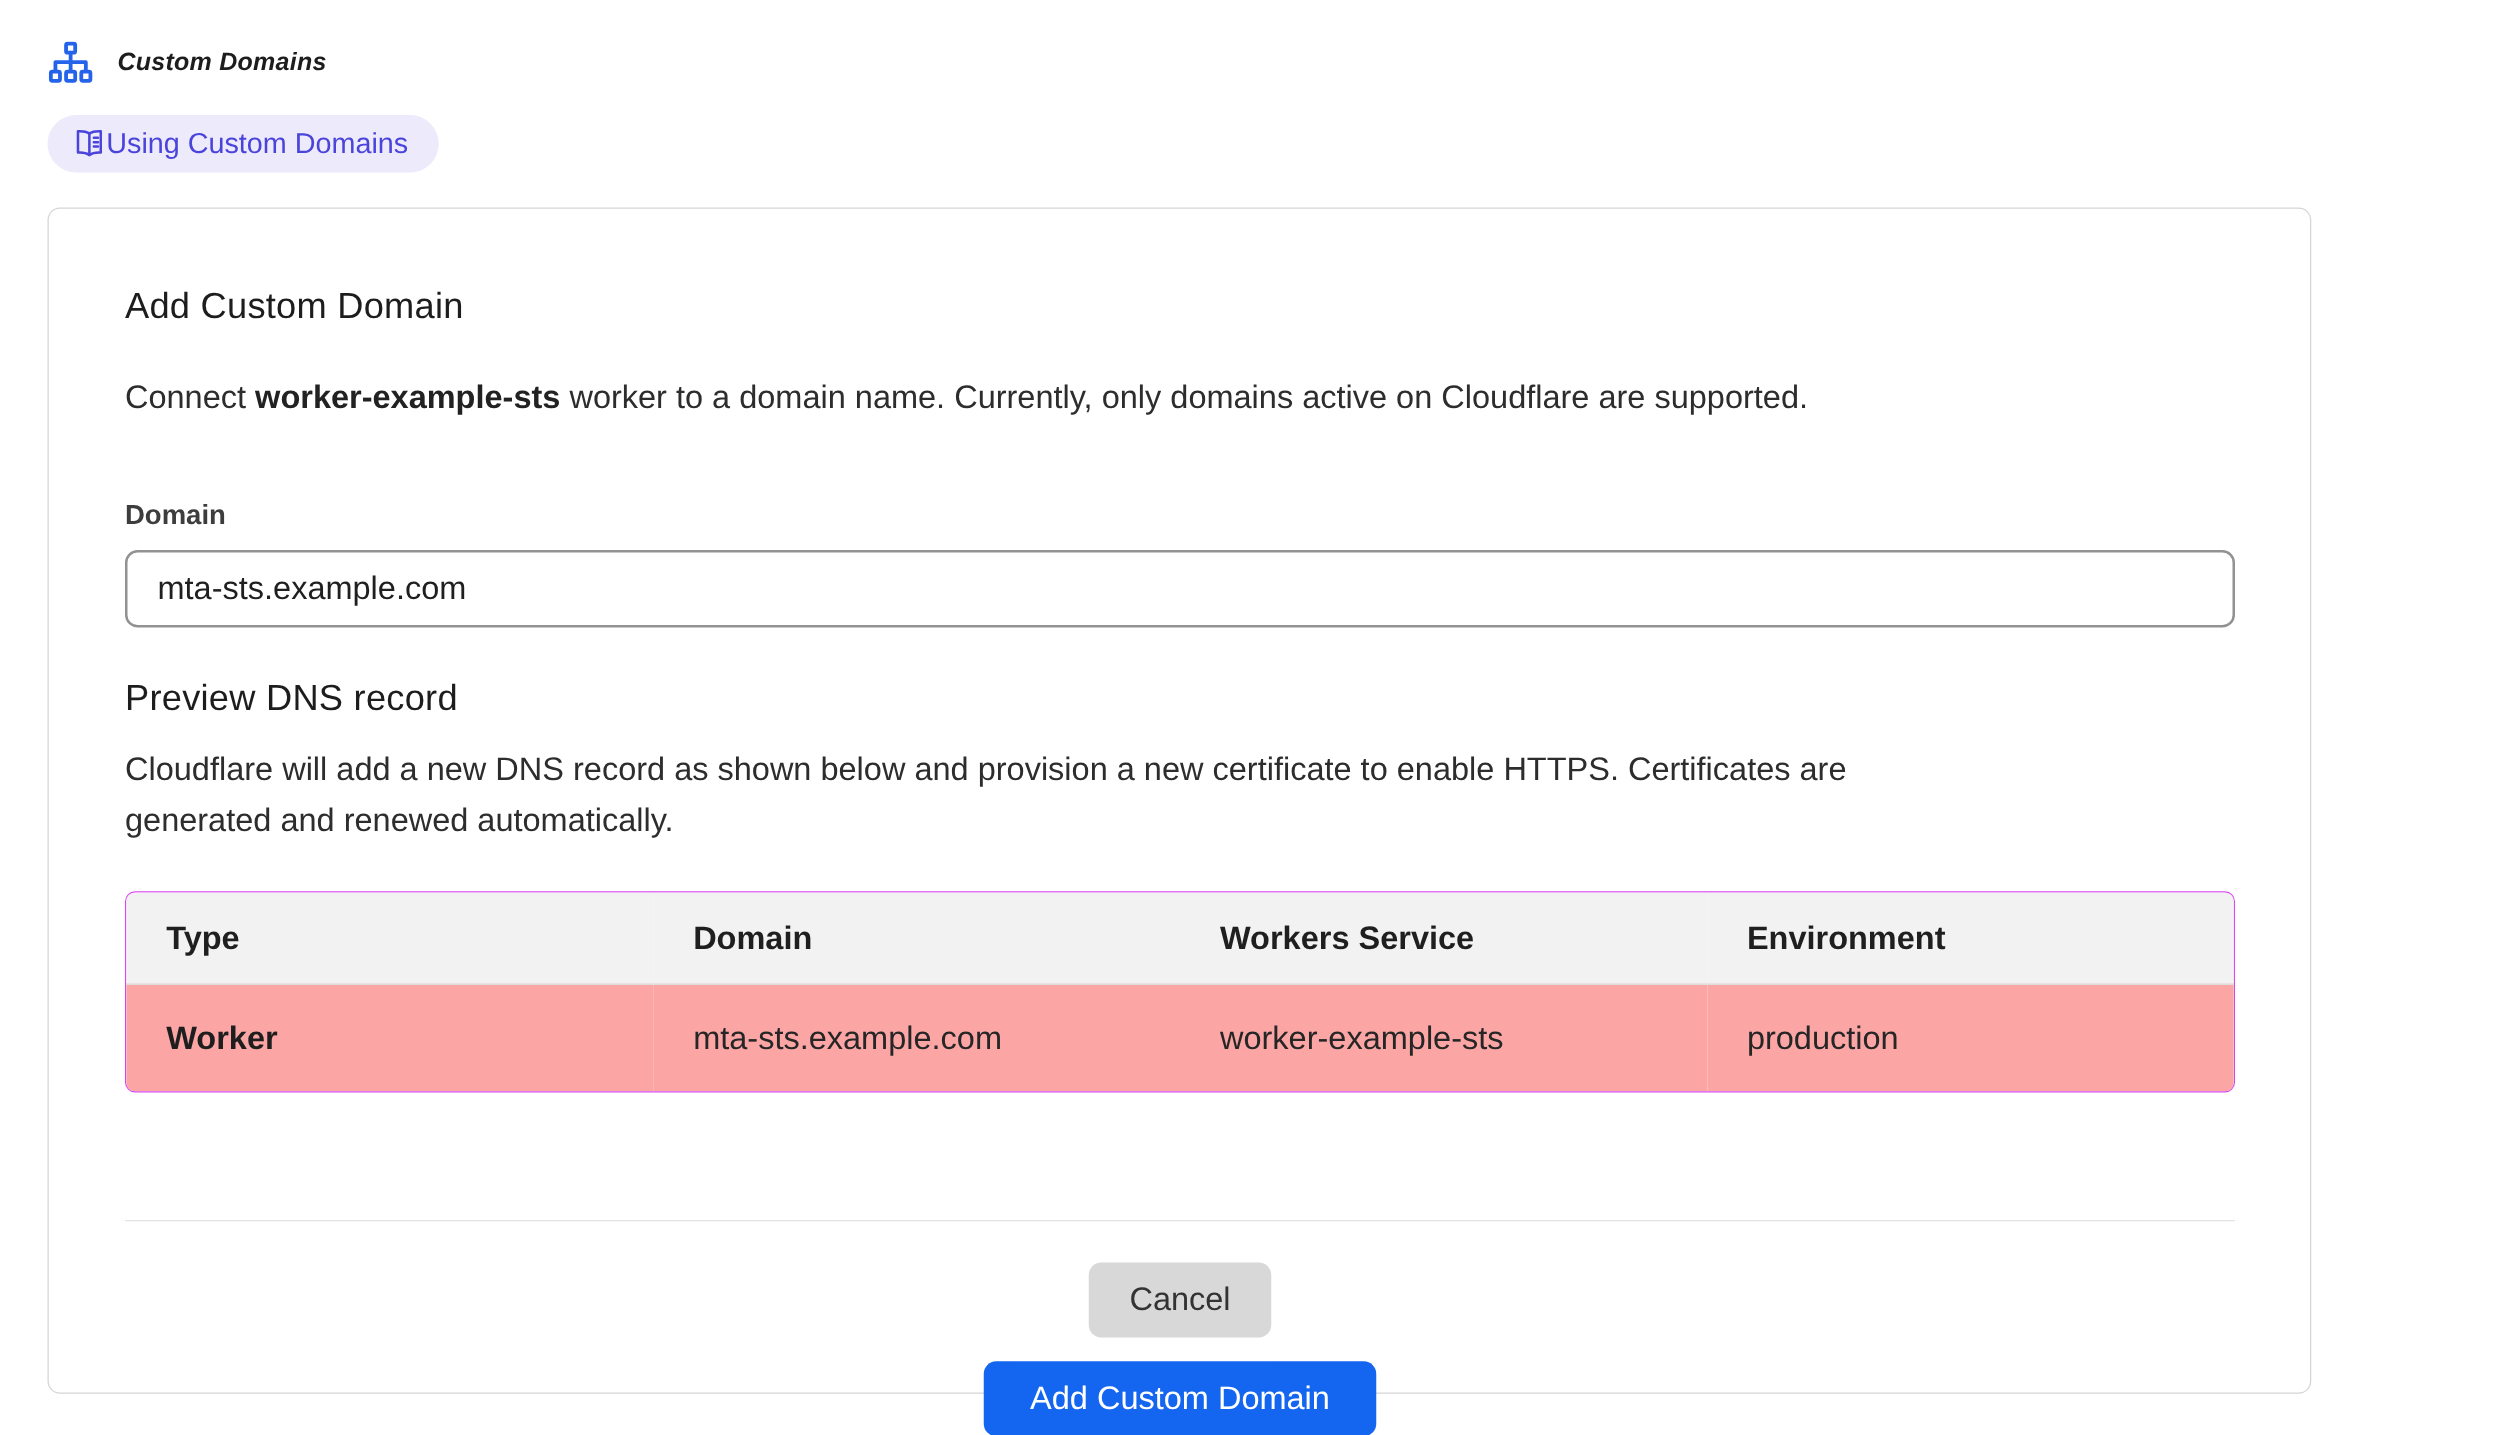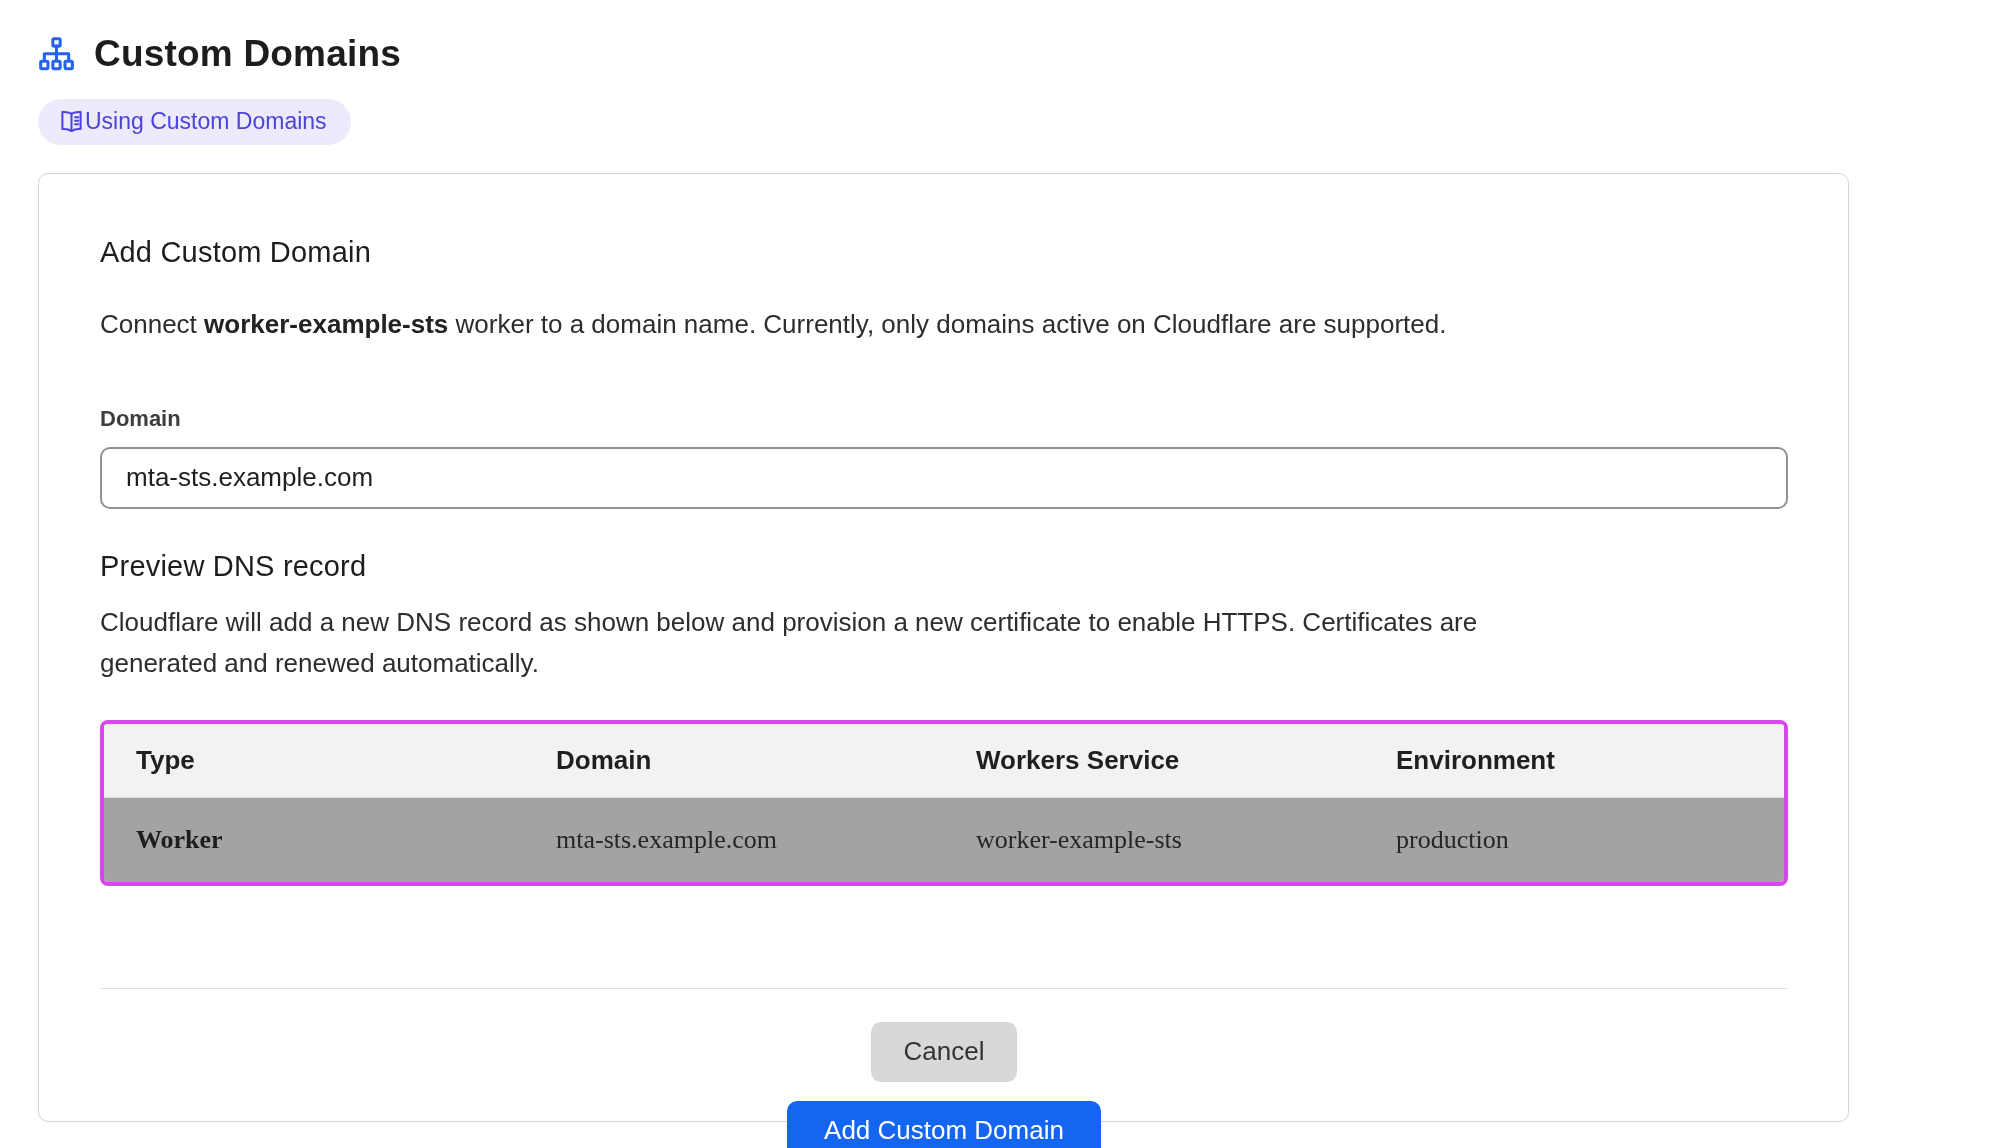--- a/index.html
+++ b/index.html
@@ -28,24 +28,25 @@
 
   
   .title-row {
     display: flex;
     align-items: center;
     gap: 19px;
   }
   .title-row .icon-wrap { display: inline-flex; }
   .title-row svg { width: 37px; height: 35px; stroke: var(--accent-blue); }
   h1.page-title {
-    font-size: 37px;
+    font-size: 20px;
     font-weight: 600;
     color: var(--text-dark);
     letter-spacing: 0.2px;
+    font-style: italic;
   }
   .subtitle-row {
     margin-top: 24px;
     display: flex;
     align-items: center;
     gap: 26px;
   }
   .subtitle {
     font-size: 27px;
     font-weight: 400;
@@ -116,21 +117,21 @@
     margin-top: 19px;
     font-size: 26px;
     line-height: 41px;
     color: var(--text-body);
     max-width: 1500px;
   }
 
   
   .table-wrap {
     margin-top: 36px;
-    border: 4px solid #d946ef;
+    border: 1px solid #d946ef;
     border-radius: 8px;
     overflow: hidden;
   }
   table.dns-table {
     width: 100%;
     border-collapse: collapse;
     font-size: 26px;
   }
   .dns-table thead tr { background: var(--table-header-bg); }
   .dns-table th {
@@ -138,22 +139,21 @@
     font-weight: 600;
     color: #1F1F1F;
     padding: 21px 10px 21px 32px;
     border-bottom: 1px solid #DEDEDE;
     width: 25%;
   }
   .dns-table td {
     padding: 27px 10px 27px 32px;
     color: #262626;
     font-weight: 400;
-    background: #a3a3a3;
-    font-family: Liberation Serif, serif;
+    background: #fca5a5;
   }
   .dns-table td.cell-type { font-weight: 700; color: #1E1E1E; }
 
   
   .footer-divider {
     margin-top: 102px;
     border: none;
     border-top: 1px solid var(--divider);
   }
   .footer-actions {

